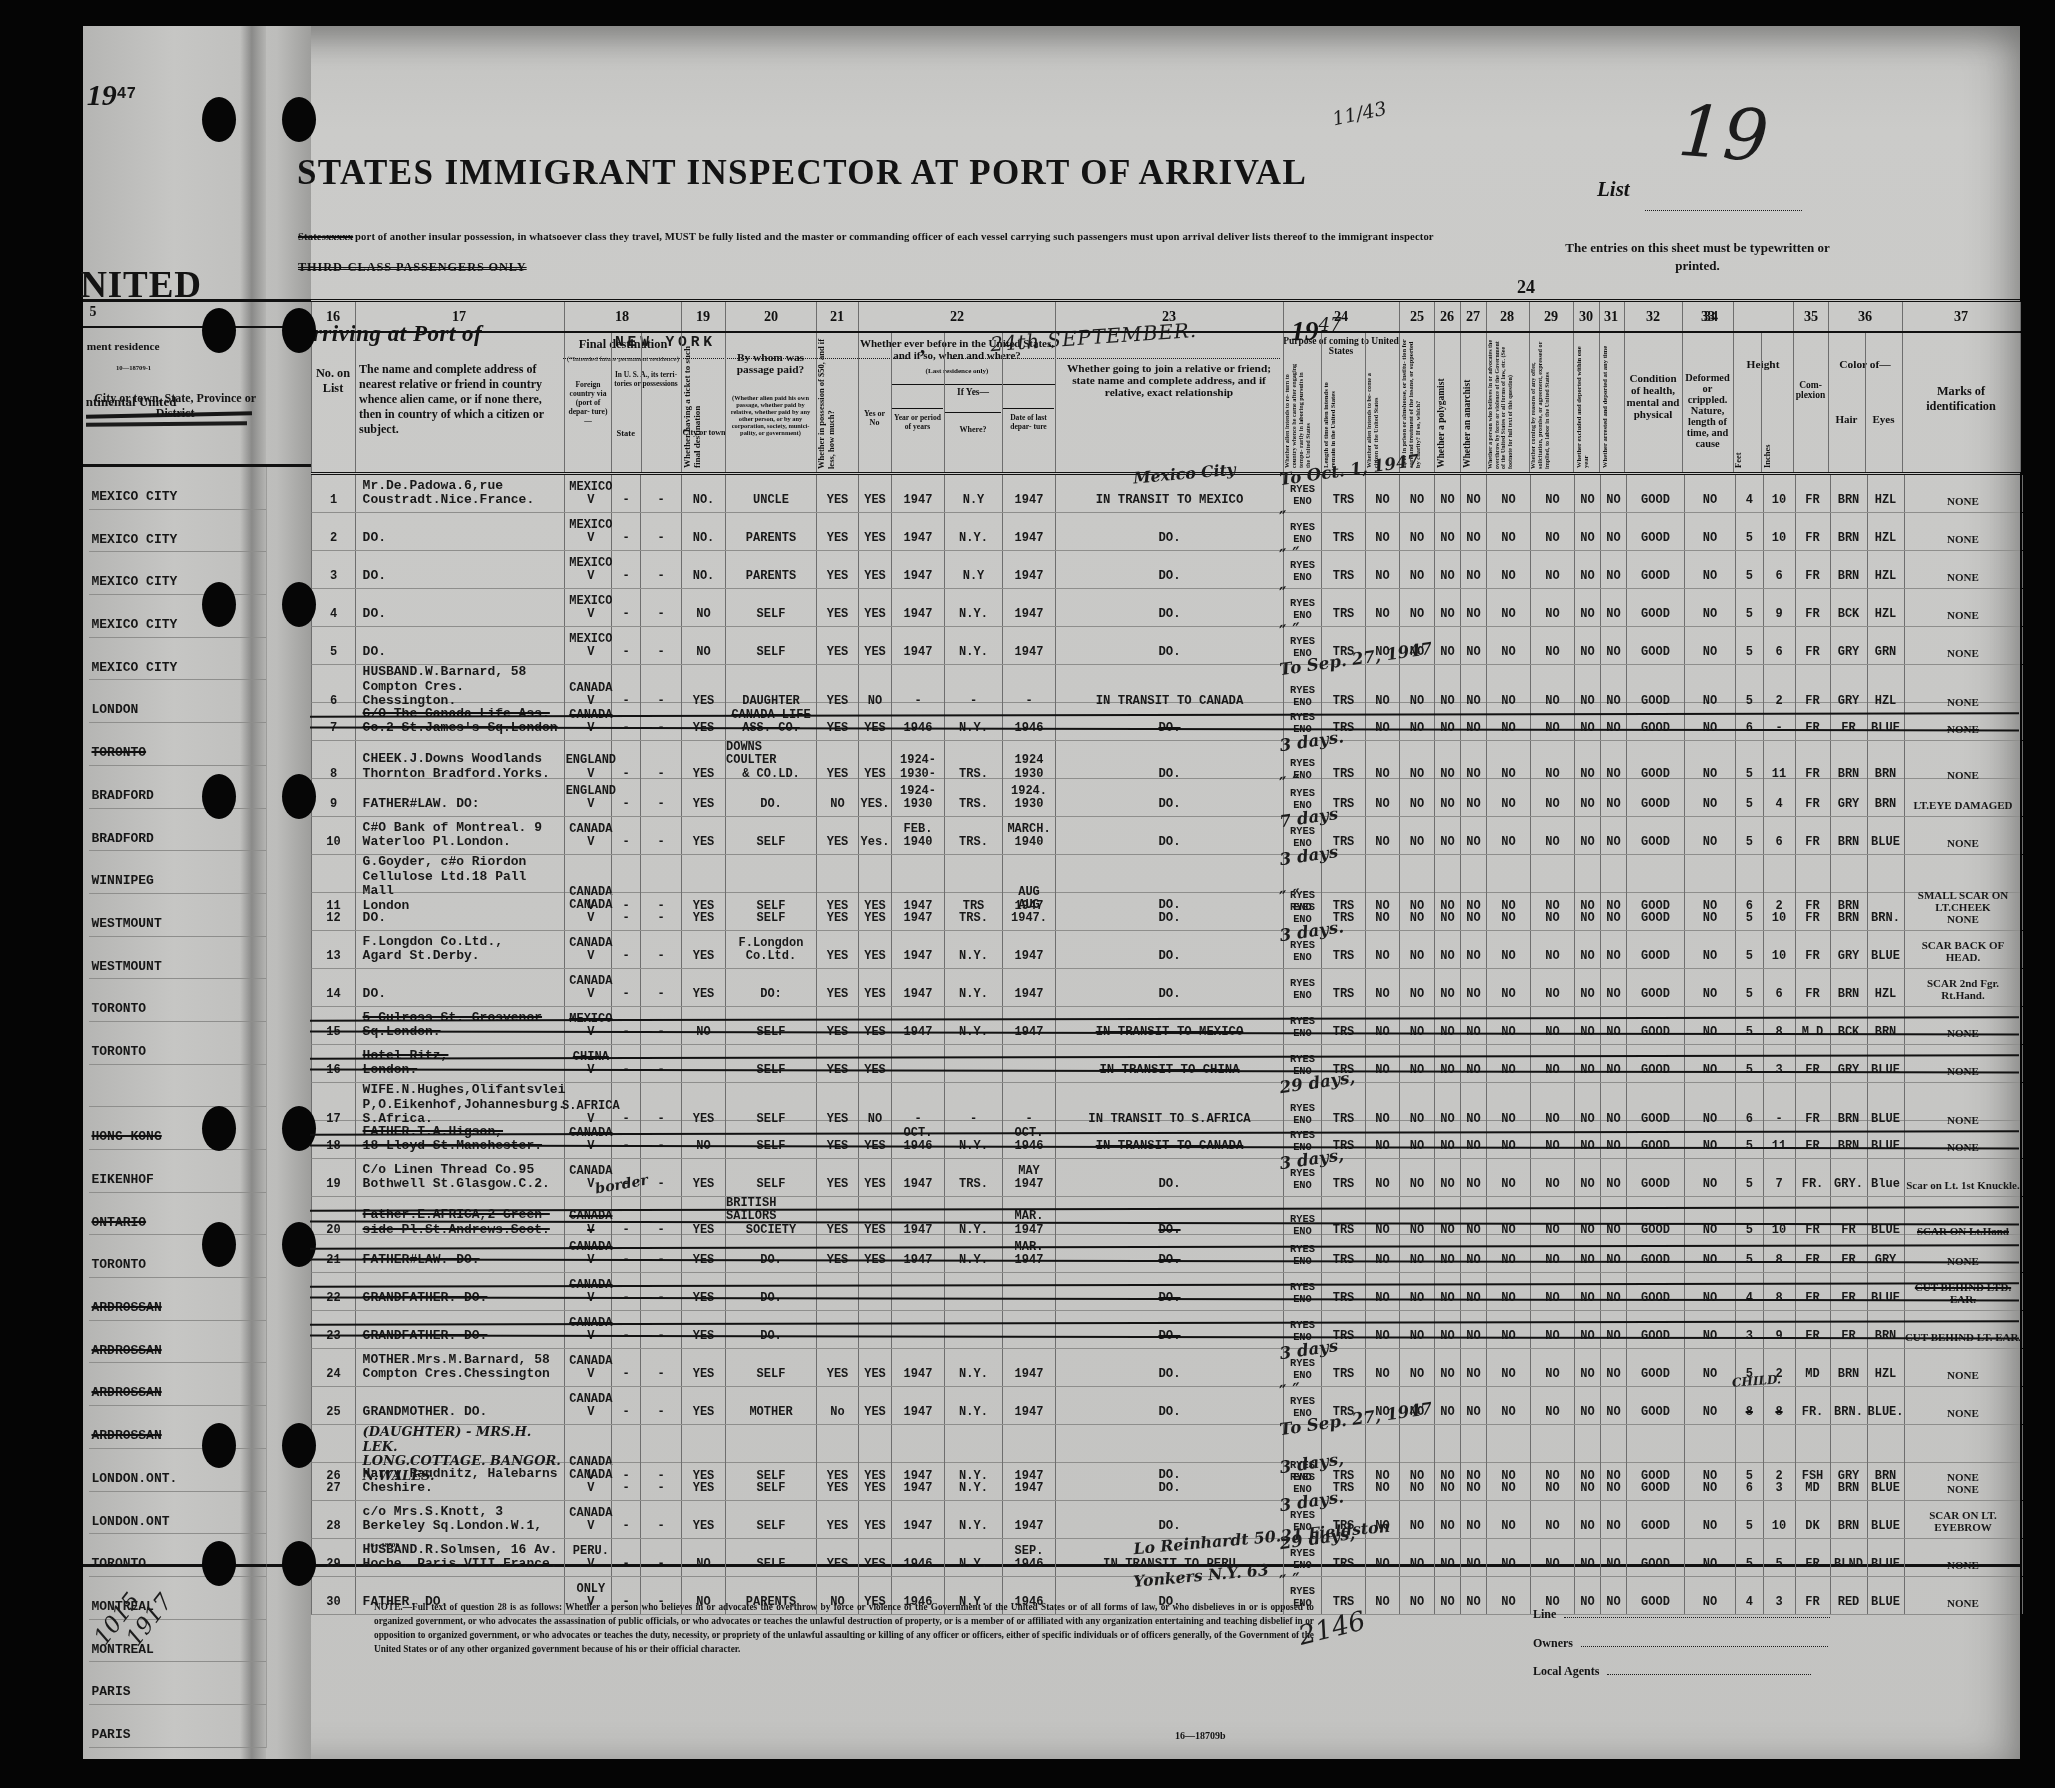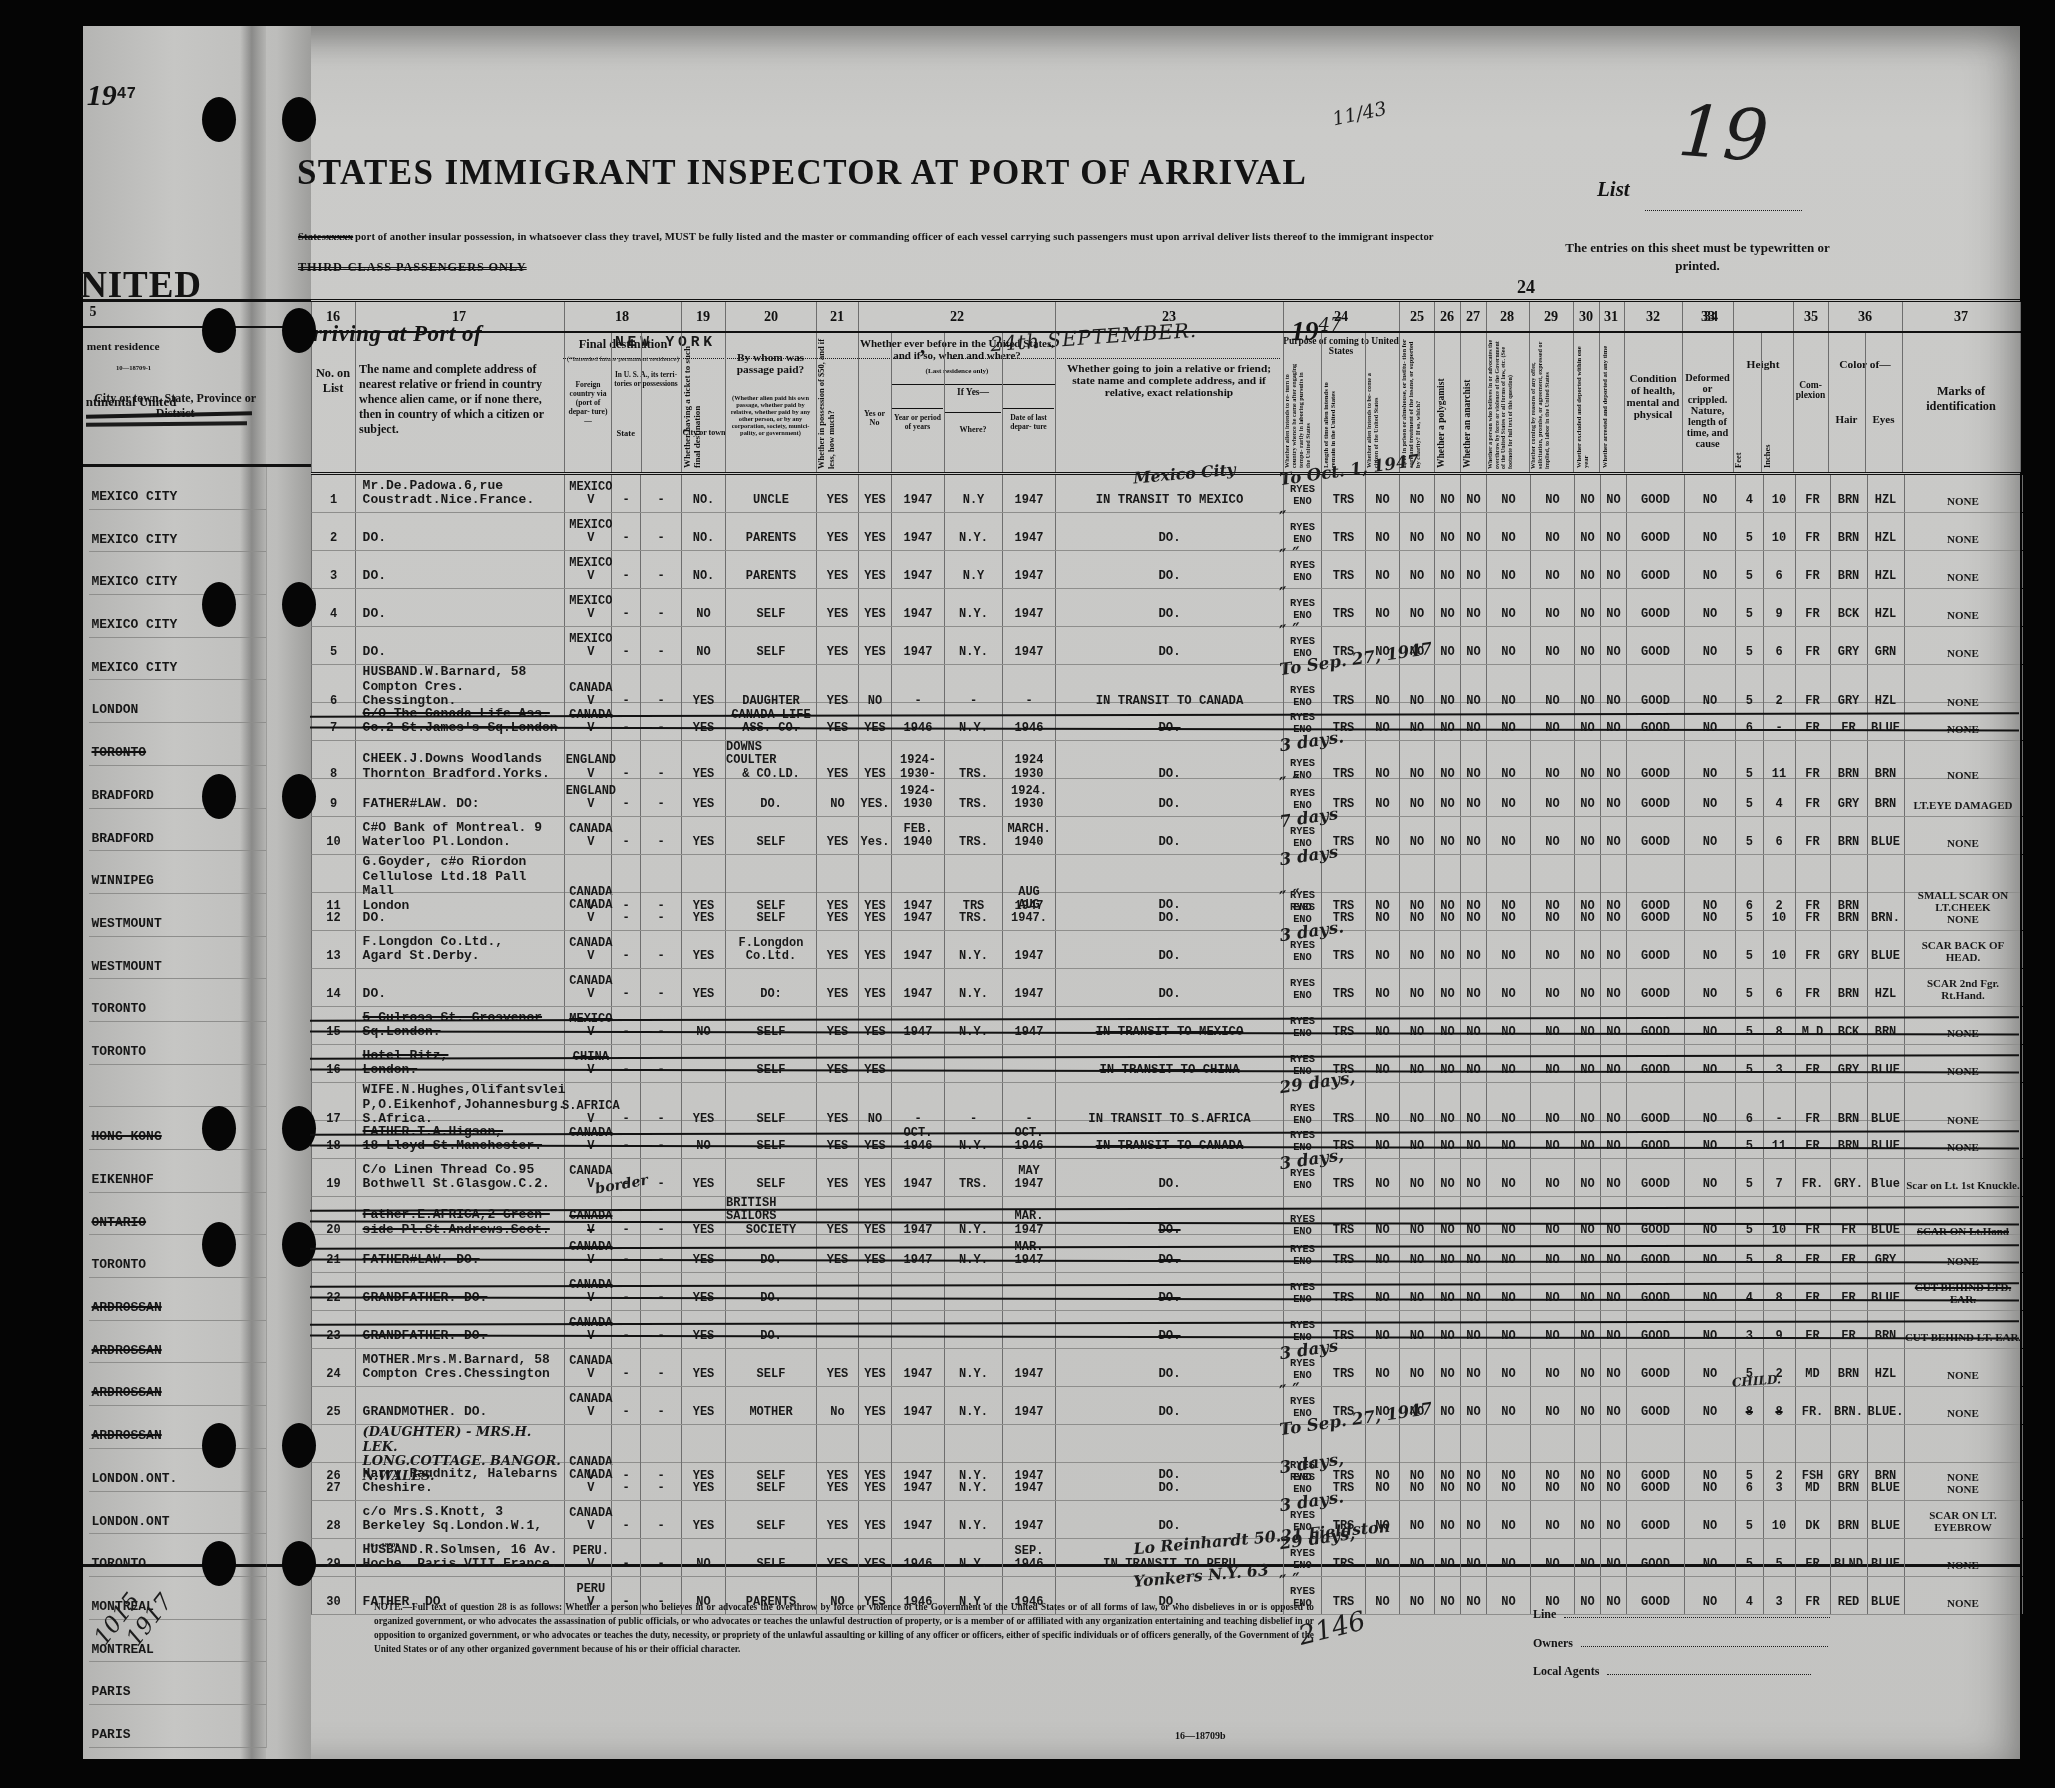--- a/index.html
+++ b/index.html
@@ -3099,21 +3099,21 @@
             </div>
           </div>
           <div class="row">
             <div class="cell c-mid">
               <span>30</span>
             </div>
             <div class="cell c-rel">
               <div class="ln">FATHER.   DO.</div>
             </div>
             <div class="cell c-cty">
-              <div class="ln">PERU</div>
+              <div class="ln">ONLY</div>
               <div class="ln vln2">V</div>
             </div>
             <div class="cell c-mid">
               <span>-</span>
             </div>
             <div class="cell c-mid">
               <span>-</span>
             </div>
             <div class="cell c-mid">
               <span>NO</span>

